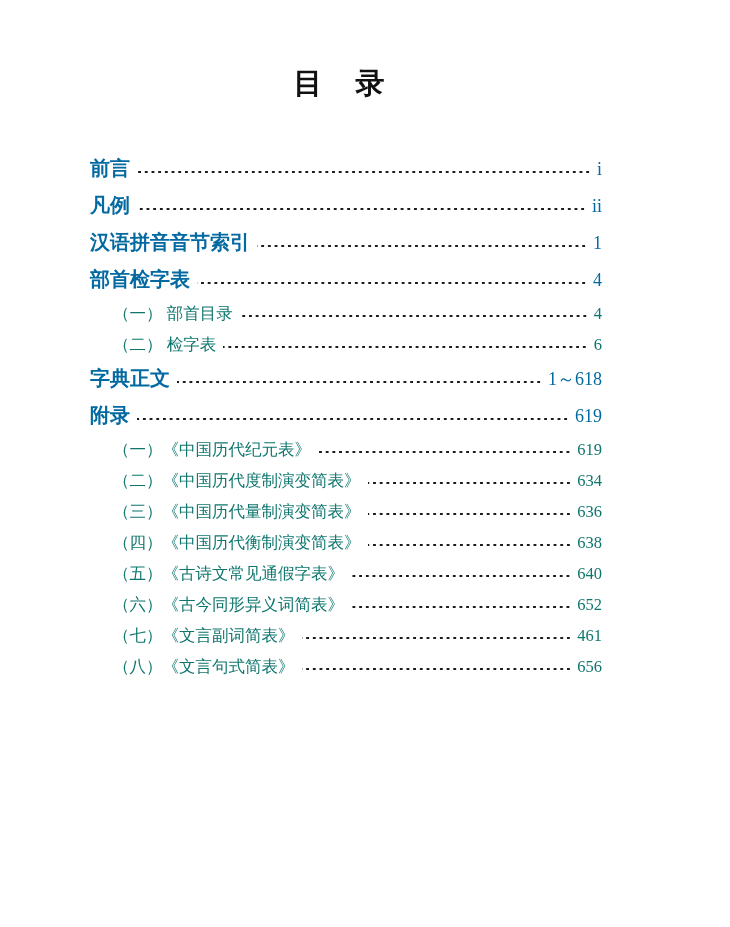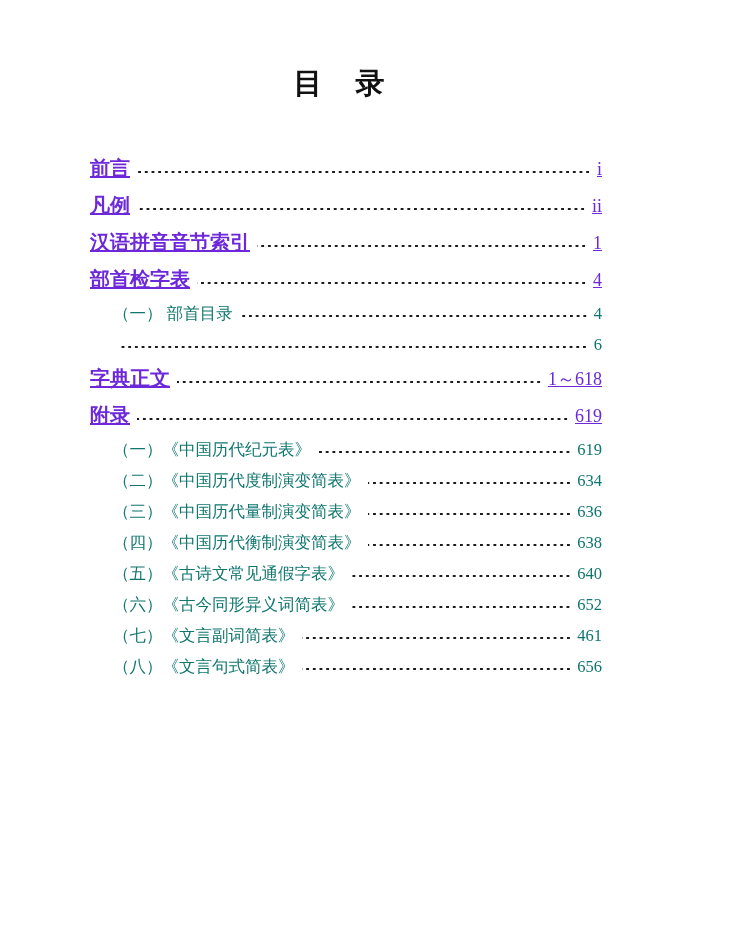--- a/index.html
+++ b/index.html
@@ -35,22 +35,21 @@
   }
   .toc-row {
     display: flex;
     align-items: baseline;
     white-space: nowrap;
   }
   .toc-row.l1 {
     font-size: 20px;
     line-height: 36px;
     font-weight: 700;
-    color: #6d28d9;
-    text-decoration: underline;
+    color: #0369a1;
   }
   .toc-row.l2 {
     font-size: 16.5px;
     line-height: 31px;
     font-weight: 400;
     padding-left: 23px;
     color: #0f766e;
   }
   .entry-label {
     flex: 0 0 auto;
@@ -99,20 +98,21 @@
     <span class="entry-label">部首检字表</span>
     <span class="leader"></span>
     <span class="entry-page">4</span>
   </div>
       <div class="toc-row l2">
     <span class="entry-label">（一） 部首目录</span>
     <span class="leader"></span>
     <span class="entry-page">4</span>
   </div>
       <div class="toc-row l2">
+    <span class="entry-label">（二） 检字表</span>
     <span class="leader"></span>
     <span class="entry-page">6</span>
   </div>
       <div class="toc-row l1">
     <span class="entry-label">字典正文</span>
     <span class="leader"></span>
     <span class="entry-page">1～618</span>
   </div>
       <div class="toc-row l1">
     <span class="entry-label">附录</span>

